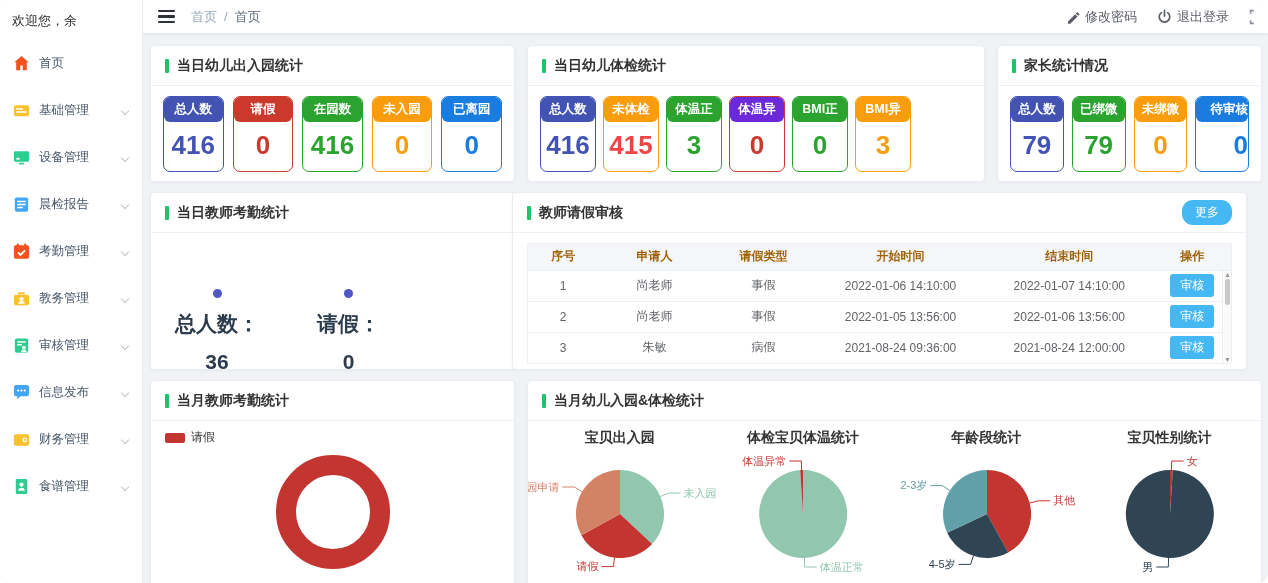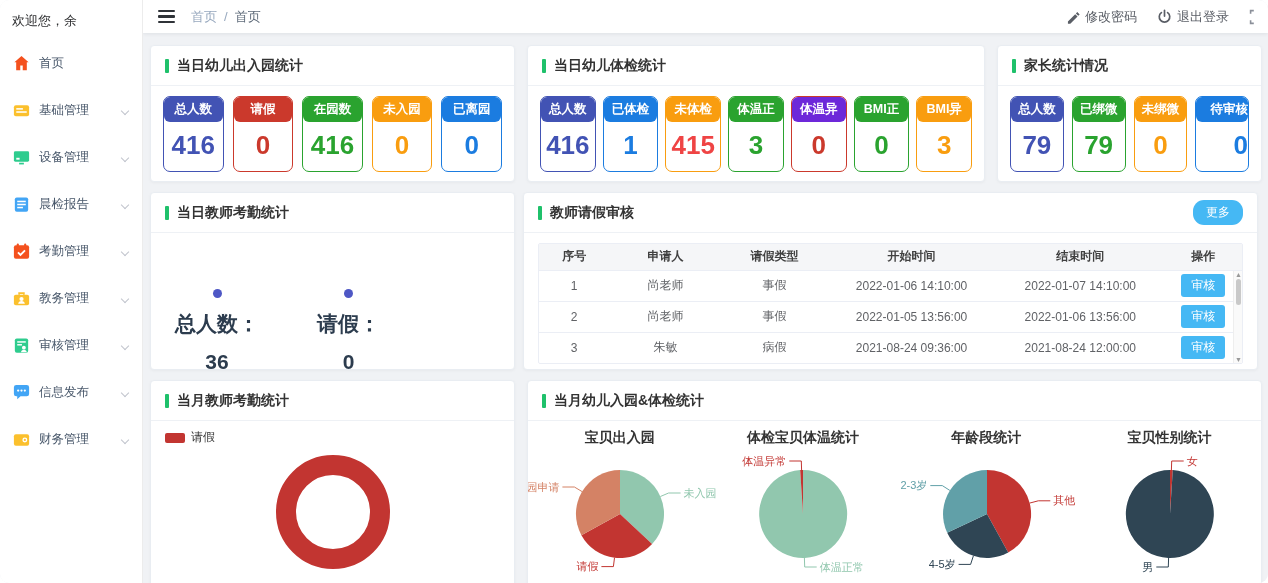--- a/index.html
+++ b/index.html
@@ -28,42 +28,42 @@
   #content { position:absolute; left:143px; top:33px; width:1125px; height:550px; }
   .card { position:absolute; background:#fff; border:1px solid #e9edf2; border-radius:4px; box-shadow:0 1px 3px rgba(0,0,0,.04); overflow:hidden; }
   .card-header { height:40px; display:flex; align-items:center; padding:0 14px; border-bottom:1px solid #eef1f5; }
   .card-title { display:flex; align-items:center; gap:8px; font-size:14px; font-weight:bold; color:#333; }
   .accent { width:4px; height:14px; background:#1fc16b; border-radius:1px; }
 
   #card-a { left:7px;   top:12px;  width:365px; height:137px; }
   #card-b { left:384px; top:12px;  width:458px; height:137px; }
   #card-c { left:854px; top:12px;  width:265px; height:137px; }
   #card-d { left:7px;   top:159px; width:365px; height:178px; }
-  #card-e { left:380px; top:159px; width:735px; height:178px; }
+  #card-e { left:369px; top:159px; width:735px; height:178px; }
   #card-f { left:7px;   top:347px; width:365px; height:215px; }
   #card-g { left:384px; top:347px; width:735px; height:215px; }
 
   
   .stat-row { display:flex; padding:10px 12px; }
   #card-a .stat-row { gap:9px; } #card-b .stat-row { gap:7px; } #card-c .stat-row { gap:8px; }
   .stat-box { border:1px solid; border-radius:7px; text-align:center; background:#fff; height:76px; }
   #card-a .stat-box { width:62px; } #card-b .stat-box { width:56px; } #card-c .stat-box { width:55px; }
   .stat-head { border-radius:6px; color:#fff; font-size:12.5px; font-weight:bold; padding:4px 0; letter-spacing:0; }
   .stat-val { font-size:26px; font-weight:bold; padding-top:8px; }
 
   
   .bullets { display:flex; align-items:center; gap:58px; padding:56px 0 0 24px; }
   .bullet-item { display:flex; align-items:center; gap:12px; font-size:21px; font-weight:bold; color:#2c3c4e;flex-direction:column; }
   .dot { width:9px; height:9px; border-radius:50%; background:#4e57c5; flex:none; }
 
   
   .more-btn { margin-left:auto; background:#45b8f4; color:#fff; font-size:12px; border:none; padding:4px 13px; border-radius:11px; cursor:pointer; }
   .table-wrap { position:relative; margin:10px 14px 0 14px; border:1px solid #ebeef5; border-radius:2px; }
   table { width:100%; border-collapse:collapse; font-size:12px; }
-  thead th { background:#f5f6f8; color:#404040; font-weight:bold; height:26px; text-align:center; }
+  thead th { background:#f5f6f8; color:#a16207; font-weight:bold; height:26px; text-align:center; }
   tbody td { color:#606266; height:31px; text-align:center; border-top:1px solid #ebeef5; }
   .audit-btn { background:#45b8f4; color:#fff; font-size:12px; border:none; padding:3px 10px; border-radius:3px; cursor:pointer; }
   .scrollbar { position:absolute; right:0; top:27px; bottom:0; width:9px; background:#fafafa; border-left:1px solid #eee; }
   .sb-thumb { position:absolute; top:8px; left:1.5px; width:5px; height:26px; background:#c9c9c9; border-radius:3px; }
   .sb-arrow { position:absolute; left:1px; font-size:7px; color:#999; }
   .sb-up { top:0; } .sb-down { bottom:0; }
 
   
   .donut-body { position:relative; height:174px; }
   .legend { position:absolute; left:14px; top:8px; display:flex; align-items:center; gap:6px; }
@@ -159,20 +159,29 @@
         </div>
         <div class="menu-item">
           <svg class="mi-icon" viewBox="0 0 20 20">
             <rect fill="#fbc02d" x="2" y="4.5" width="16" height="12" rx="2"></rect>
             <circle cx="13.5" cy="10.5" r="2.6" fill="#fff"></circle>
             <circle fill="#fbc02d" cx="13.5" cy="10.5" r="1.2"></circle>
           </svg>
           <span class="mi-label">财务管理</span>
           <span class="chev"></span>
         </div>
+        <div class="menu-item">
+          <svg class="mi-icon" viewBox="0 0 20 20">
+            <rect fill="#2ecc8e" x="4" y="2" width="12" height="16" rx="1.5"></rect>
+            <circle cx="10" cy="8" r="2.2" fill="#fff"></circle>
+            <path d="M6.5 14.6c0-2 1.5-3.2 3.5-3.2s3.5 1.2 3.5 3.2z" fill="#fff"></path>
+          </svg>
+          <span class="mi-label">食谱管理</span>
+          <span class="chev"></span>
+        </div>
       </div>
   </div>
 
   <div id="topbar">
     <div class="hamburger">
         <i></i>
         <i></i>
         <i></i>
       </div>
     <div class="breadcrumb">
@@ -239,24 +248,20 @@
       <div class="card-header">
           <div class="card-title">
             <span class="accent"></span>
             <span>当日幼儿体检统计</span>
           </div>
         </div>
       <div class="stat-row">
           <div class="stat-box" style="border-color: rgb(66, 83, 180);">
             <div class="stat-head" style="background:#4253b4">总人数</div>
             <div class="stat-val" style="color:#4253b4">416</div>
-          </div>
-          <div class="stat-box" style="border-color: rgb(27, 124, 224);">
-            <div class="stat-head" style="background:#1b7ce0">已体检</div>
-            <div class="stat-val" style="color:#1b7ce0">1</div>
           </div>
           <div class="stat-box" style="border-color: rgb(249, 157, 15);">
             <div class="stat-head" style="background:#f99d0f">未体检</div>
             <div class="stat-val" style="color:#ef4444">415</div>
           </div>
           <div class="stat-box" style="border-color: rgb(42, 163, 47);">
             <div class="stat-head" style="background:#2aa32f">体温正</div>
             <div class="stat-val" style="color:#2aa32f">3</div>
           </div>
           <div class="stat-box" style="border-color: rgb(203, 57, 44);">

